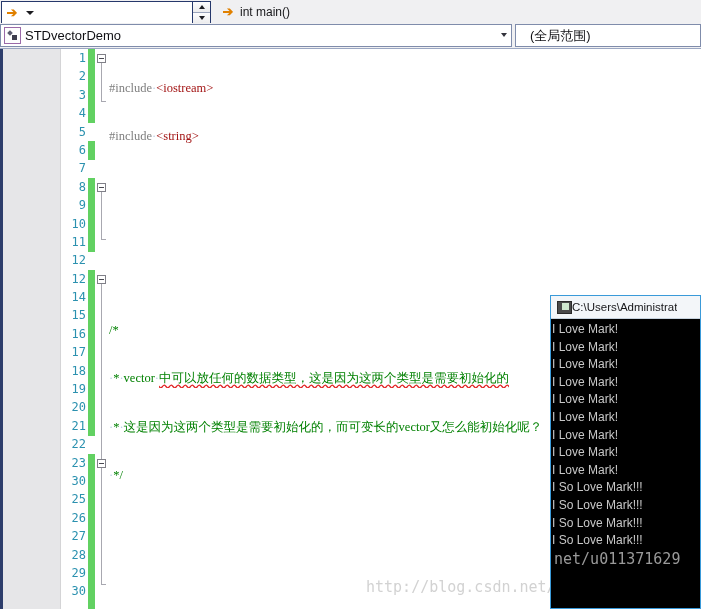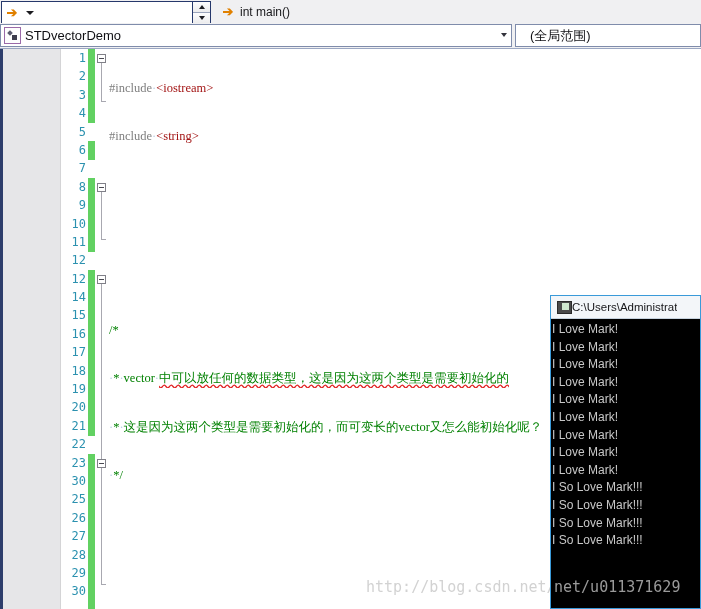--- a/index.html
+++ b/index.html
@@ -192,21 +192,21 @@
   }
 
   
   .watermark{
     position:absolute;left:366px;top:578px;
     font-family:"DejaVu Sans Mono", monospace;
     font-size:15px;color:#d2d2d2;white-space:nowrap;
     pointer-events:none;
   }
   .wm-over{
-    position:absolute;left:554px;top:578px;
+    position:absolute;left:554px;top:550px;
     font-family:"DejaVu Sans Mono", monospace;
     font-size:15px;color:#9a9a9a;white-space:nowrap;pointer-events:none;
   }
 </style>
 </head>
 <body>
 
 <div class="nav-row">
   <div class="combo-outer">
     <div class="combo-member">

